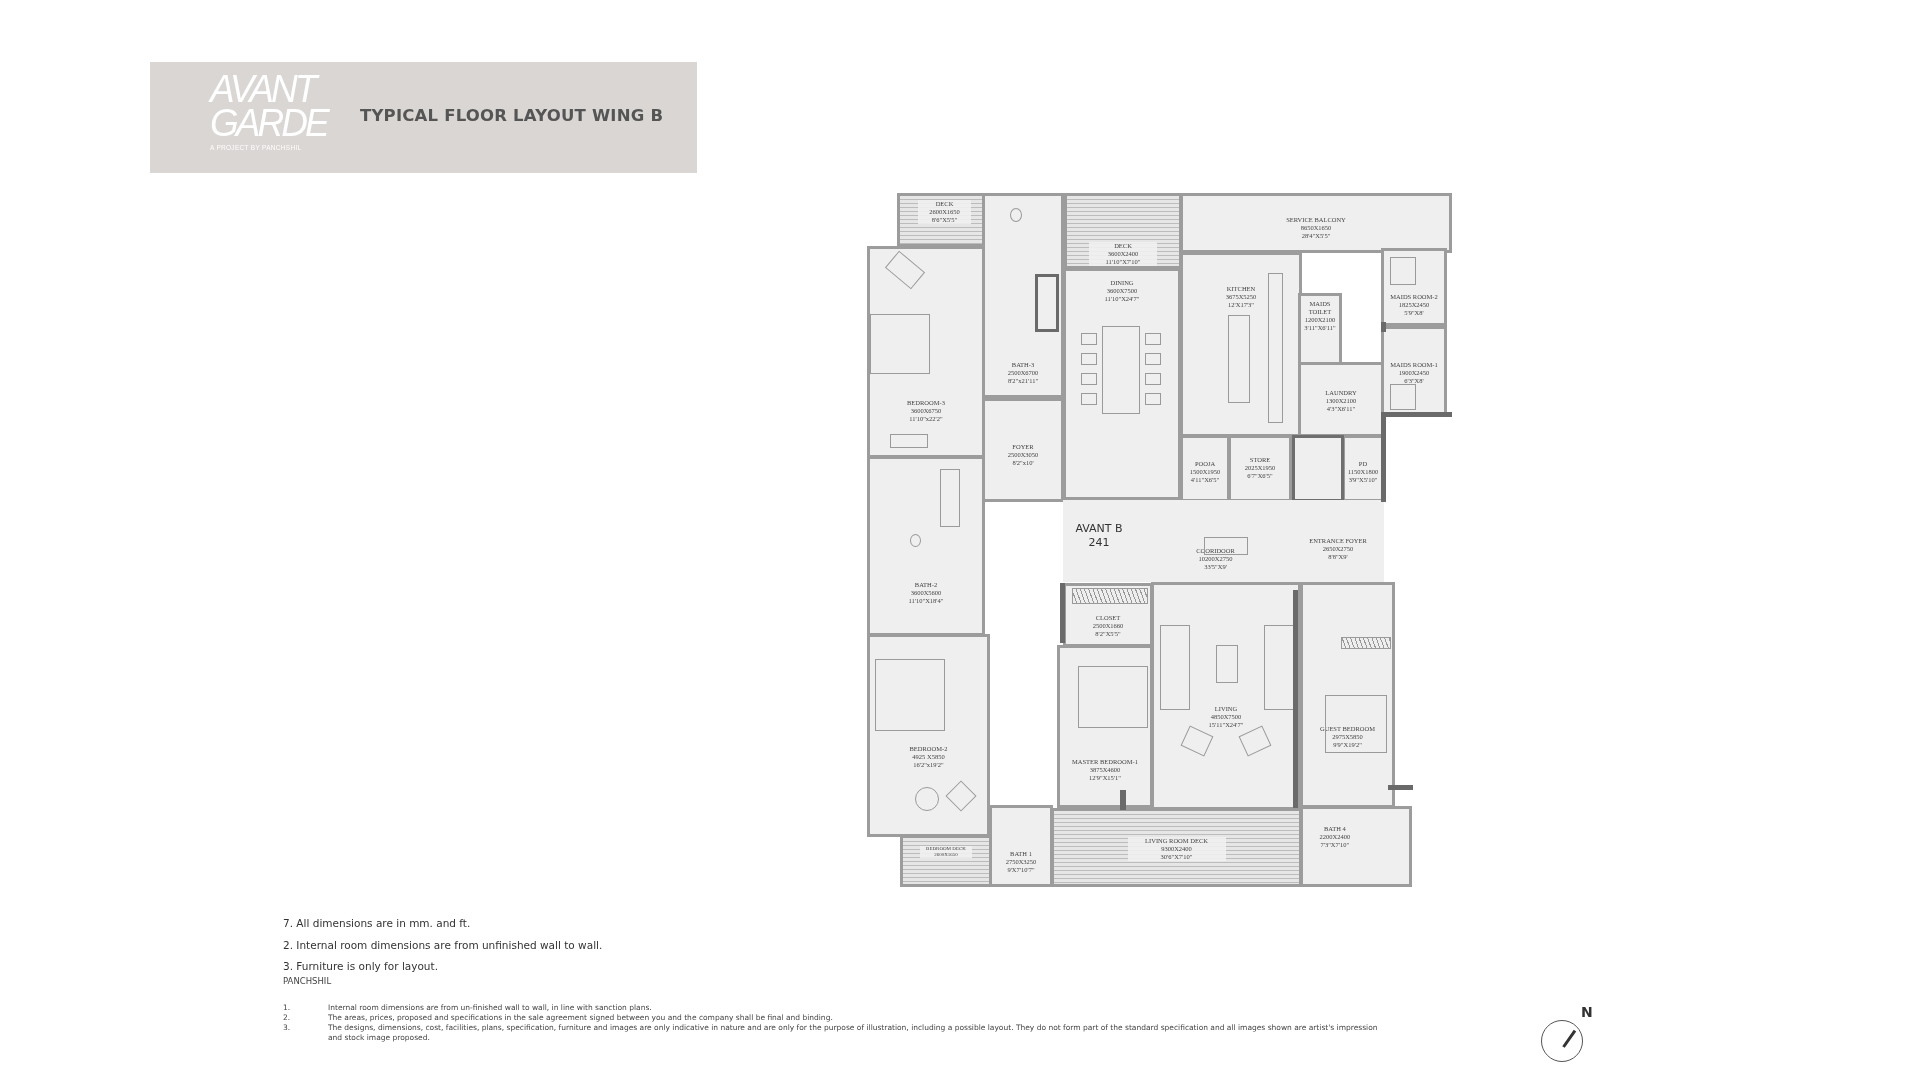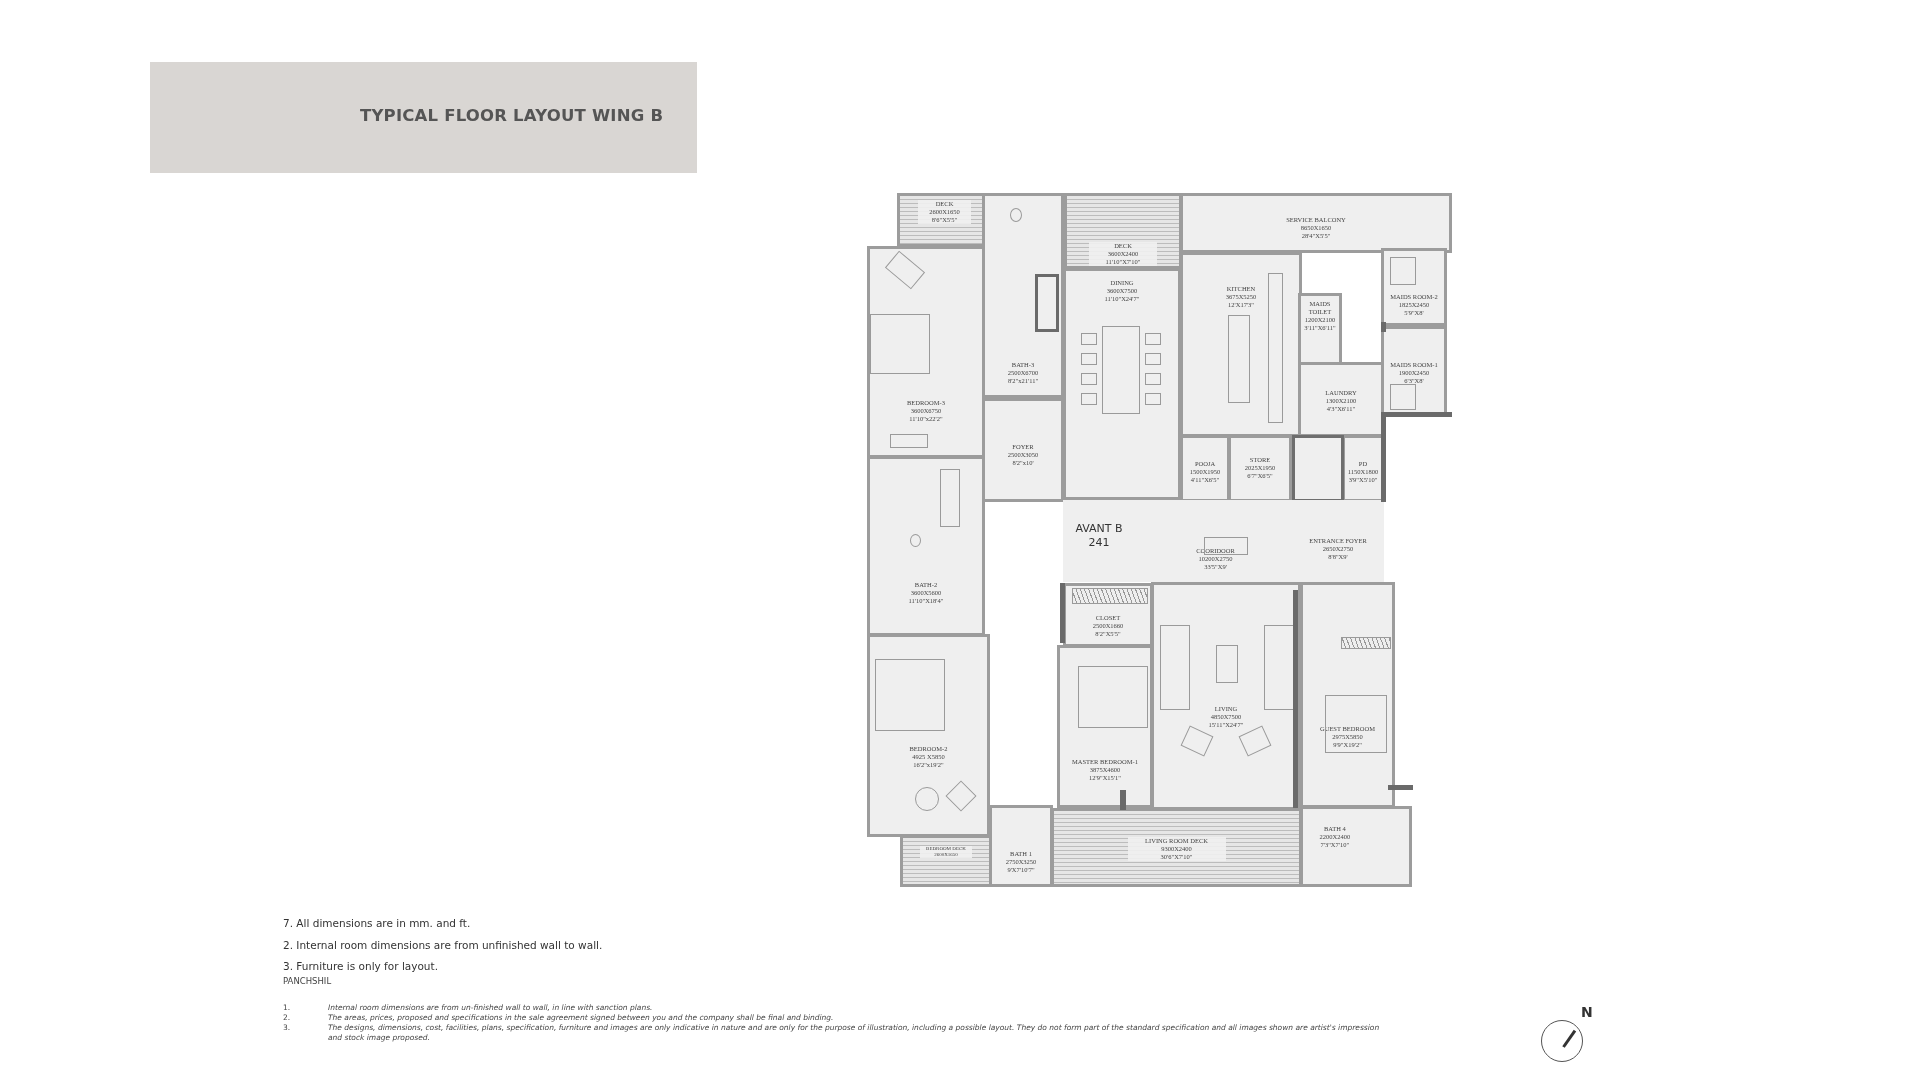--- a/index.html
+++ b/index.html
@@ -65,40 +65,45 @@
   
   .notes { position:absolute; left:283px; top:913px; font-family:"DejaVu Sans", sans-serif; }
   .notes .note { font-size:10.5px; color:#333; line-height:21.5px; }
   .notes .disc { font-size:8.5px; color:#444; margin-top:-2px; }
   .discl {
     position:absolute; left:283px; top:1003px; width:1110px;
     font-family:"DejaVu Sans", sans-serif; font-size:7.5px; color:#444; line-height:10px;
   }
   .discl .row { display:flex; }
   .discl .num { width:45px; flex:none; }
-  .discl .txt { flex:1;font-style:italic; }
+  .discl .txt { flex:1; }
 
   .compass { position:absolute; left:1541px; top:1010px; width:48px; height:48px; }
   .compass .circle {
     position:absolute; left:0; top:10px; width:42px; height:42px;
     border:1.5px solid #555; border-radius:50%; box-sizing:border-box;
   }
   .compass .needle {
     position:absolute; left:21px; top:17px; width:3px; height:20px;
     background:#333; transform-origin:bottom center; transform:rotate(35deg);
   }
   .compass .n {
     position:absolute; left:40px; top:-6px;
     font-family:"DejaVu Sans", sans-serif; font-weight:bold; font-size:14px; color:#333;
   }
 </style>
 </head>
 <body>
 
 <div class="header">
+  <div class="logo">
+    <span class="l1">AVANT</span>
+    <span class="l2">GARDE</span>
+    <span class="sub">A PROJECT BY PANCHSHIL</span>
+  </div>
   <div class="header-title">TYPICAL FLOOR LAYOUT WING B</div>
 </div>
 
 <div class="plan">
 
   <div class="room deck" style="left:897px;top:193px;width:95px;height:54px;">
     <div class="rlabel bg" style="top:4px;">
       <span class="name">DECK</span>
       <span class="dim">2600X1650</span>
       <span class="dim">8'6"X5'5"</span>

